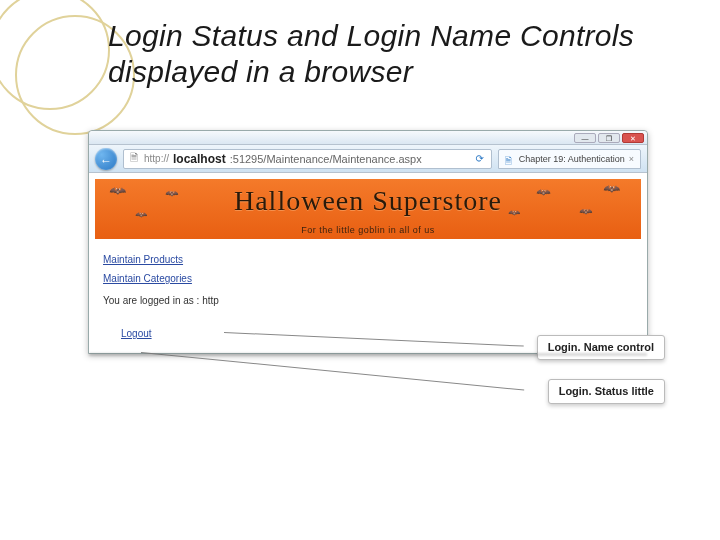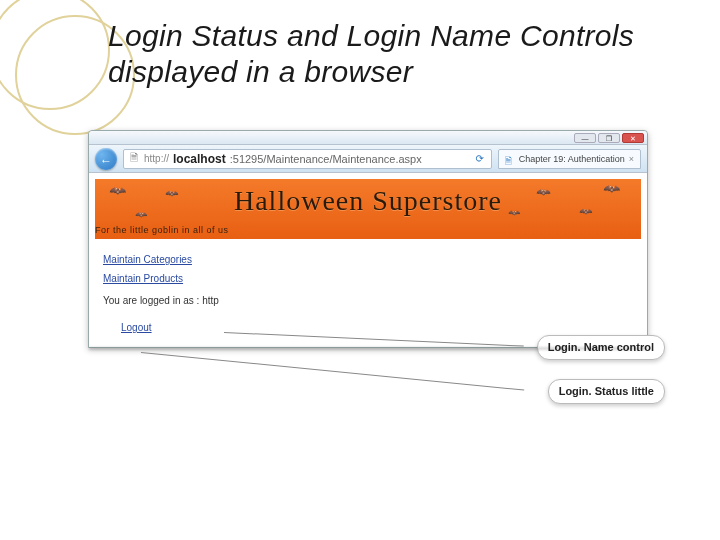--- a/index.html
+++ b/index.html
@@ -30,31 +30,31 @@
   .refresh { width: 14px; height: 14px; font-size: 10px; color: #2a77c4; display:flex; align-items:center; justify-content:center; }
   .tabgroup { display:flex; align-items:center; height: 20px; }
   .tab { height: 20px; background: #f7fbff; border: 1px solid #b0bfcf; border-radius: 2px 2px 0 0; padding: 0 6px; font-size: 9px; color: #444; display: flex; align-items: center; gap: 4px; }
   .tab .tabicon { width: 10px; height: 10px; font-size: 9px; color: #2a77c4; }
   .tab .tabclose { font-size: 9px; color: #888; }
 
   
   .content { background: #fff; padding: 0; }
   .banner { height: 60px; margin: 6px; position: relative; background: linear-gradient(#f47a2a, #e85f12); overflow: hidden; }
   .banner .bannertitle { position: absolute; top: 6px; left: 0; right: 0; text-align: center; font-family: 'Brush Script MT','Segoe Script',cursive; font-size: 28px; color: #2a1a0a; letter-spacing: 1px; text-shadow: 0 1px 0 rgba(255,200,150,0.4); }
-  .banner .subtitle { position: absolute; bottom: 4px; left: 0; right: 0; font-size: 9px; color: #3a2210; letter-spacing: 0.5px; }
+  .banner .subtitle { position: absolute; bottom: 4px; left: 0; right: 0; text-align: center; font-size: 9px; color: #3a2210; letter-spacing: 0.5px; }
   .bat { position: absolute; color: #1a0e04; font-size: 14px; transform: scaleY(0.7); }
 
   .page { padding: 4px 14px 12px 14px; }
   .pagetitle { font-size: 18px; font-weight: 700; color: #1a1a1a; margin: 4px 0 8px 0; }
   .linkrow { font-size: 10px; color: #2a4aa2; text-decoration: underline; margin: 3px 0; display: inline-block; cursor: pointer; }
   .logintext { font-size: 10px; color: #333; margin-top: 8px; }
-  .logoutlink { font-size: 10px; color: #2a4aa2; text-decoration: underline; margin-top: 16px; display: inline-block; cursor: pointer; padding-left: 18px; }
+  .logoutlink { font-size: 10px; color: #2a4aa2; text-decoration: underline; margin-top: 22px; display: inline-block; cursor: pointer; padding-left: 18px; }
 
   
-  .callout { position: absolute; right: -18px; background: #fff; border: 1px solid #bbb; border-radius: 12px; padding: 5px 10px 6px 10px; font-size: 11px; font-weight: 700; color: #222; box-shadow: 0 2px 4px rgba(0,0,0,0.2); white-space: nowrap; }
+  .callout { position: absolute; right: -18px; background: #fff; border: 1px solid #bbb; border-radius: 3px; padding: 5px 10px 6px 10px; font-size: 11px; font-weight: 700; color: #222; box-shadow: 0 2px 4px rgba(0,0,0,0.2); white-space: nowrap; }
   .callout.c1 { top: 204px; }
   .callout.c2 { top: 248px; }
 
   
   .leader { position: absolute; height: 1px; background: #888; transform-origin: left center; }
 
   .bottom-shadow { position: absolute; bottom: -3px; left: 0; right: 0; height: 3px; background: rgba(0,0,0,0.15); filter: blur(1px); }
 
 </style>
 </head>
@@ -103,22 +103,22 @@
         <span class="bat" style="top:8px;left:70px;font-size:11px">🦇</span>
         <span class="bat" style="top:2px;right:20px">🦇</span>
         <span class="bat" style="top:26px;right:48px;font-size:11px">🦇</span>
         <span class="bat" style="top:6px;right:90px;font-size:12px">🦇</span>
         <span class="bat" style="top:28px;right:120px;font-size:10px">🦇</span>
         <div class="bannertitle">Halloween Superstore</div>
         <div class="subtitle">For the little goblin in all of us</div>
       </div>
 
       <div class="page">
+        <div><a class="linkrow">Maintain Products</a></div>
         <div><a class="linkrow">Maintain Categories</a></div>
-        <div><a class="linkrow">Maintain Products</a></div>
         <div class="logintext">
           <span>You are logged in as : </span><span>http</span>
         </div>
         <div><a class="logoutlink">Logout</a></div>
       </div>
     </div>
 
     <div class="callout c1">Login. Name control</div>
     <div class="callout c2">Login. Status little</div>
 

